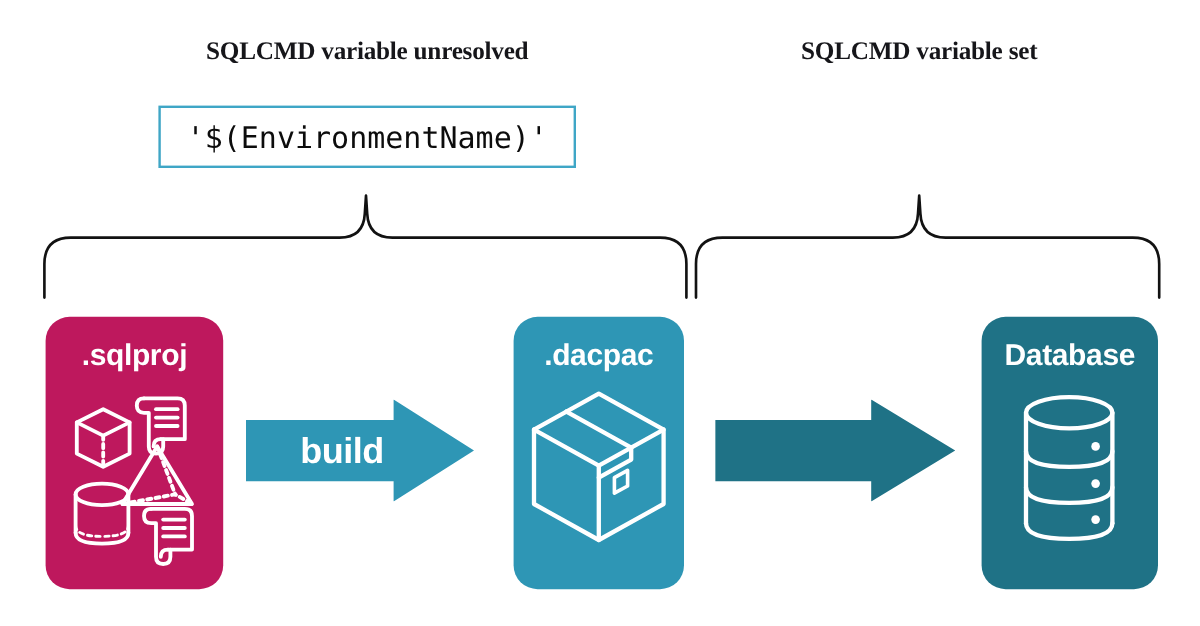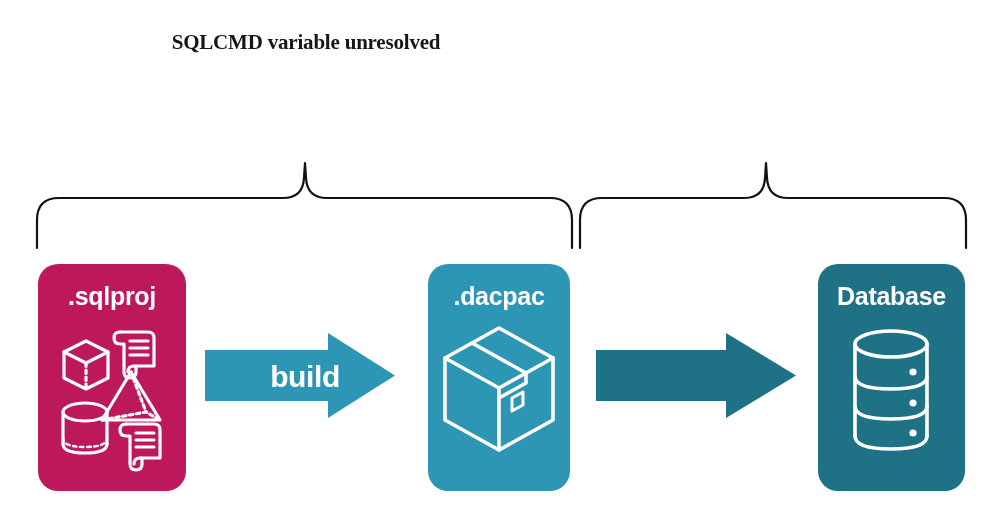--- a/index.html
+++ b/index.html
@@ -97,31 +97,33 @@
     font-family: "Liberation Sans", sans-serif;
     font-weight: bold;
     font-size: 30px;
     color: #ffffff;
     letter-spacing: -0.4px;
     white-space: nowrap;
     text-align: center;
   }
   #arrow-build  { left: 205px; top: 333px; width: 190px; height: 85px; }
   #arrow-deploy { left: 596px; top: 333px; width: 200px; height: 85px; }
-  #arrow-build-label  { left: 205px; top: 360px; width: 160px; padding-left: 20px; }
+  #arrow-build-label  { left: 205px; top: 360px; width: 160px; }
   #arrow-deploy-label { left: 596px; top: 360px; width: 170px; }
 </style>
 </head>
 <body>
 
 <div id="canvas">
 
   <div class="heading" id="heading-left">SQLCMD variable unresolved</div>
 
-
+  <div class="heading" id="heading-right">SQLCMD variable set</div>
+
+  <div class="code-box" id="code-box-left">'$(EnvironmentName)'</div>
 
 
   <svg id="brace-layer" viewBox="0 0 1000 522">
 
     <path d="M 37 248
              L 37 220
              Q 37 198 59 198
              L 283 198
              Q 303 198 304 178
              L 305 163

